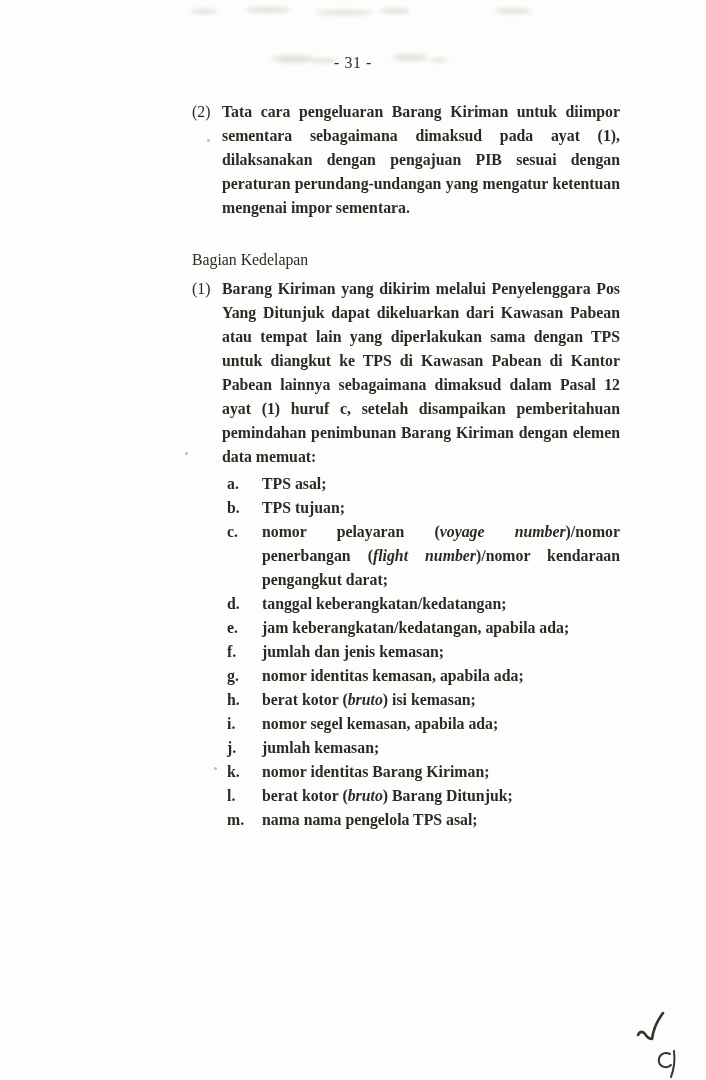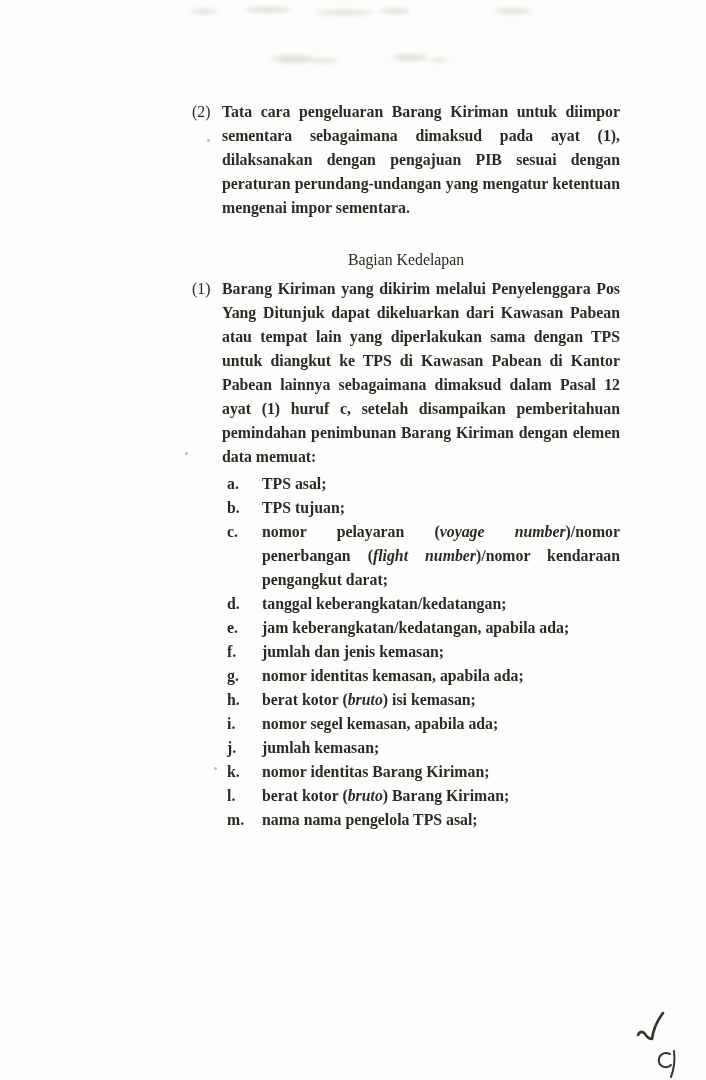--- a/index.html
+++ b/index.html
@@ -37,21 +37,20 @@
     flex: 0 0 30px;
     width: 30px;
     line-height: 24px;
   }
   .cbody { flex: 1; min-width: 0; font-weight: bold; }
   .ctext {
     text-align: justify;
     line-height: 24px;
   }
   .heading {
-    text-align: center;
     line-height: 23px;
   }
   .section-heading { margin-top: 28px; }
   .article-heading { margin-top: 24px; }
   .clause-1 { margin-top: 6px; }
   .sublist {
     margin-top: 3px;
     padding-left: 5px;
   }
   .subitem {
@@ -104,20 +103,21 @@
   <div class="smudge" style="left:380px; top:8px;  width:30px; height:6px;"></div>
   <div class="smudge" style="left:495px; top:8px;  width:36px; height:6px;"></div>
   <div class="smudge" style="left:272px; top:55px; width:42px; height:8px;"></div>
   <div class="smudge" style="left:311px; top:58px; width:26px; height:5px;"></div>
   <div class="smudge" style="left:392px; top:54px; width:36px; height:7px;"></div>
   <div class="smudge" style="left:430px; top:58px; width:18px; height:4px;"></div>
   <div class="speck" style="left:207px; top:139px;"></div>
   <div class="speck" style="left:185px; top:452px;"></div>
   <div class="speck" style="left:214px; top:767px;"></div>
 
+  <div class="page-number">- 31 -</div>
 
   <div class="column">
 
     <div class="clause">
       <div class="marker">(2)</div>
       <div class="cbody">
         <div class="ctext">Tata cara pengeluaran Barang Kiriman untuk diimpor sementara sebagaimana dimaksud pada ayat (1), dilaksanakan dengan pengajuan PIB sesuai dengan peraturan perundang-undangan yang mengatur ketentuan mengenai impor sementara.</div>
       </div>
     </div>
 
@@ -181,21 +181,21 @@
     <div class="subtext"><span>jumlah kemasan;</span></div>
   </div>
 
   <div class="subitem">
     <div class="submarker">k.</div>
     <div class="subtext"><span>nomor identitas Barang Kiriman;</span></div>
   </div>
 
   <div class="subitem">
     <div class="submarker">l.</div>
-    <div class="subtext"><span>berat kotor (</span><span class="it">bruto</span><span>) Barang Kiriman;</span></div>
+    <div class="subtext"><span>berat kotor (</span><span class="it">bruto</span><span>) Barang Ditunjuk;</span></div>
   </div>
 
   <div class="subitem">
     <div class="submarker">m.</div>
     <div class="subtext"><span>nama nama pengelola TPS asal;</span></div>
   </div>
 </div>
       </div>
     </div>
 

